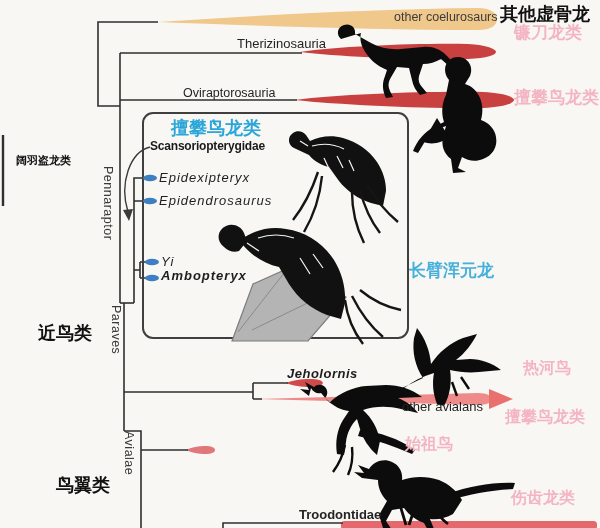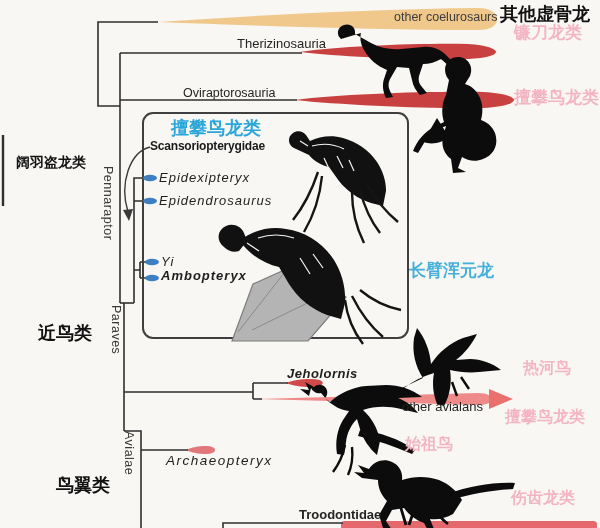--- a/index.html
+++ b/index.html
@@ -104,21 +104,21 @@
 
   <div class="lbl zh-black" style="left:500px;top:5px;">其他虚骨龙</div>
   <div class="lbl latin-sm" style="left:394px;top:11px;color:#3b3b3b;">other coelurosaurs</div>
 
   <div class="lbl latin" style="left:197px;top:37px;">Therizinosauria</div>
   <div class="lbl zh-pink-lg" style="left:514px;top:24px;">镰刀龙类</div>
 
   <div class="lbl latin-sm" style="left:183px;top:87px;">Oviraptorosauria</div>
   <div class="lbl zh-pink-lg" style="left:514px;top:89px;">擅攀鸟龙类</div>
 
-  <div class="lbl zh-black" style="left:16px;top:155px;font-size:14px;">阔羽盗龙类</div>
+  <div class="lbl zh-black" style="left:16px;top:155px;font-size:11px;">阔羽盗龙类</div>
   <div class="lbl branch-vert" style="left:101px;top:166px;">Pennaraptor</div>
 
   <div class="lbl zh-cyan" style="left:171px;top:119px;">擅攀鸟龙类</div>
   <div class="lbl bold-lbl" style="left:150px;top:140px;">Scansoriopterygidae</div>
 
   <div class="lbl taxon" style="left:159px;top:171px;">Epidexipteryx</div>
   <div class="lbl taxon" style="left:159px;top:194px;">Epidendrosaurus</div>
   <div class="lbl taxon" style="left:161px;top:255px;">Yi</div>
   <div class="lbl taxon taxon-bold" style="left:161px;top:269px;">Ambopteryx</div>
   <div class="lbl zh-cyan2" style="left:409px;top:262px;">长臂浑元龙</div>
@@ -128,19 +128,18 @@
 
   <div class="lbl taxon taxon-bold" style="left:287px;top:367px;font-size:13px;letter-spacing:0.5px;">Jeholornis</div>
   <div class="lbl zh-pink" style="left:523px;top:360px;">热河鸟</div>
 
   <div class="lbl latin" style="left:362px;top:400px;">other avialans</div>
   <div class="lbl zh-pink" style="left:505px;top:409px;">擅攀鸟龙类</div>
 
   <div class="lbl zh-black" style="left:56px;top:476px;">鸟翼类</div>
   <div class="lbl branch-vert" style="left:122px;top:431px;">Avialae</div>
 
-  <div class="lbl taxon" style="left:166px;top:454px;letter-spacing:1.5px;font-size:13.5px;">Archaeopteryx</div>
   <div class="lbl zh-pink" style="left:405px;top:436px;">始祖鸟</div>
 
   <div class="lbl latin" style="left:259px;top:508px;font-weight:bold;">Troodontidae</div>
   <div class="lbl zh-pink" style="left:511px;top:490px;">伤齿龙类</div>
 
 </div>
 
 </body></html>

